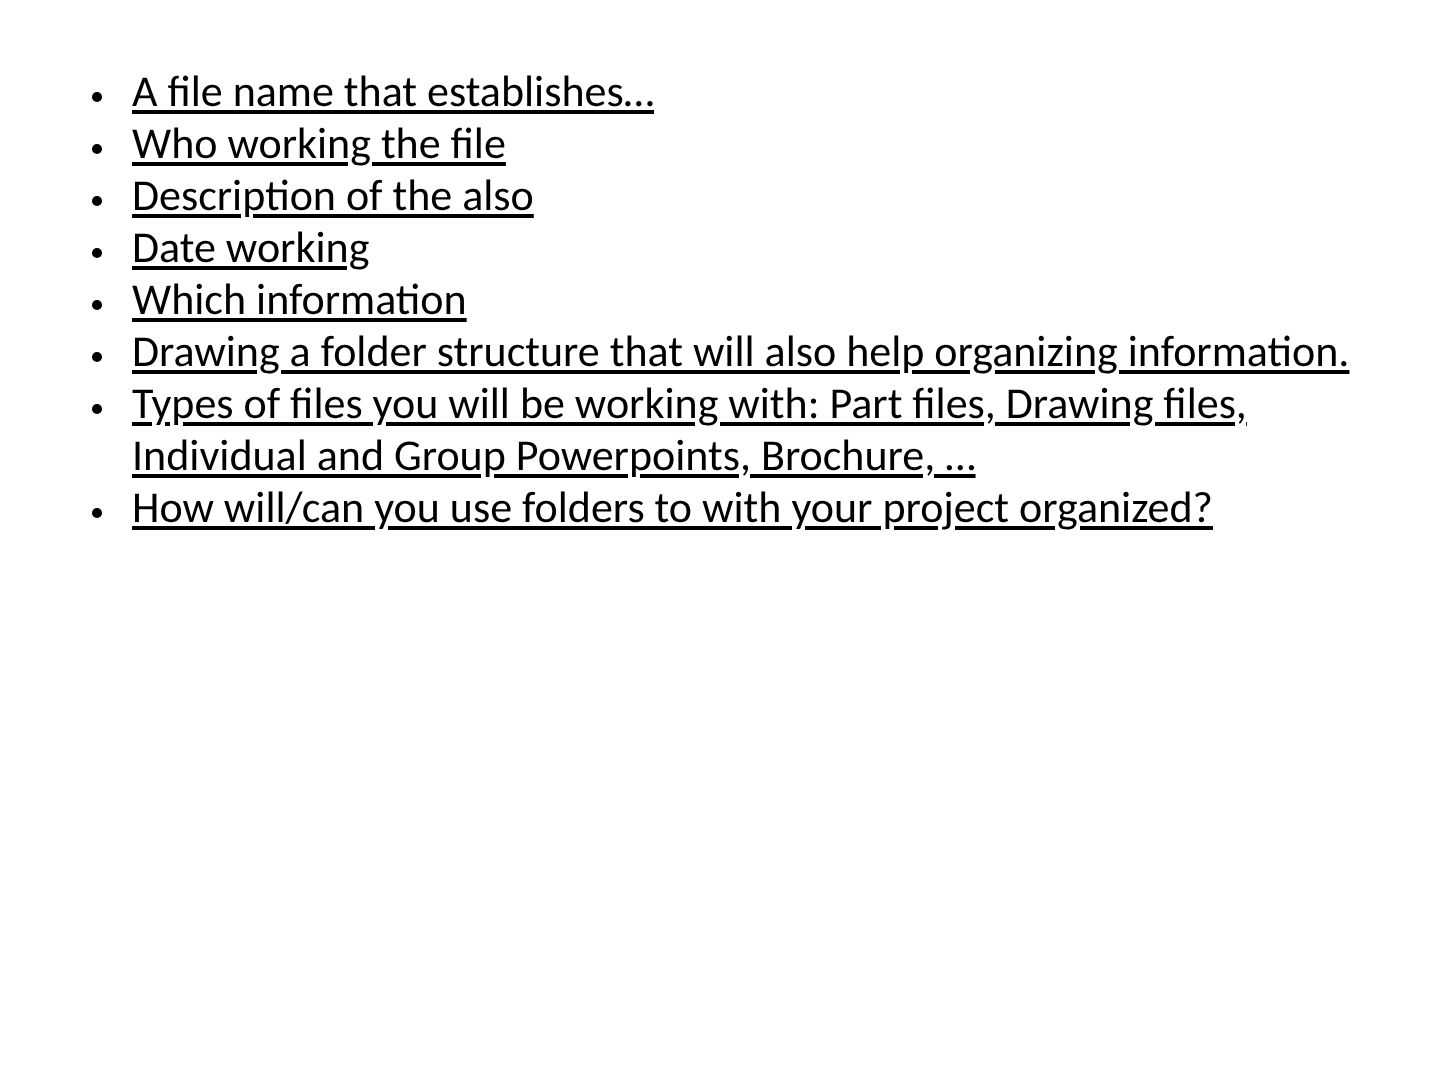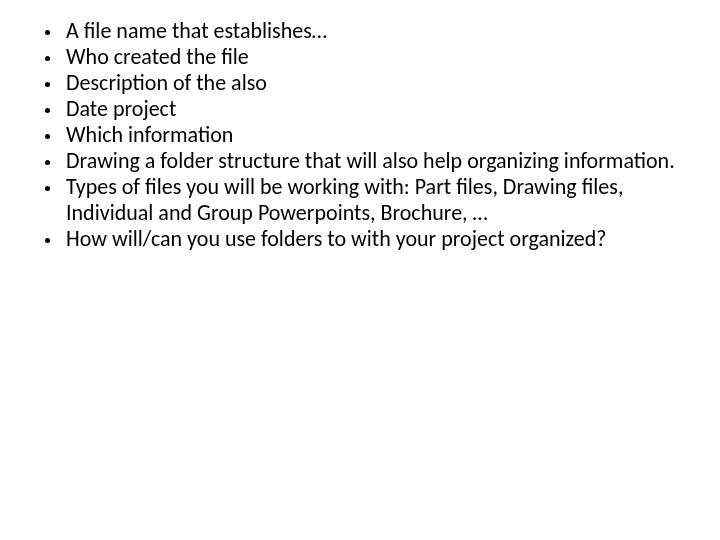--- a/index.html
+++ b/index.html
@@ -19,41 +19,42 @@
   }
   .title {
     font-size: 35px;
     line-height: 1.15;
     text-align: center;
     font-weight: 400;
     margin: 0 0 18px 0;
     letter-spacing: 0px;
   }
   ul.bullets {
-    margin: 0 0 0 34px;
+    margin: 15px 0 0 34px;
     padding: 0;
     list-style: disc;
+    text-decoration: underline;
   }
   ul.bullets li {
     font-size: 22px;
     line-height: 1.18;
     padding-left: 4px;
     margin: 0;
   }
   ul.bullets li::marker {
     font-size: 16px;
   }
 </style>
 </head>
 <body>
 
 <div class="slide">
   <ul class="bullets">
     <li>A file name that establishes…</li>
-    <li>Who created the file</li>
+    <li>Who working the file</li>
     <li>Description of the also</li>
-    <li>Date project</li>
+    <li>Date working</li>
     <li>Which information</li>
     <li>Drawing a folder structure that will also help organizing information.</li>
     <li>Types of files you will be working with: Part files, Drawing files, Individual and Group Powerpoints, Brochure, …</li>
     <li>How will/can you use folders to with your project organized?</li>
   </ul>
 </div>
 
 </body></html>

